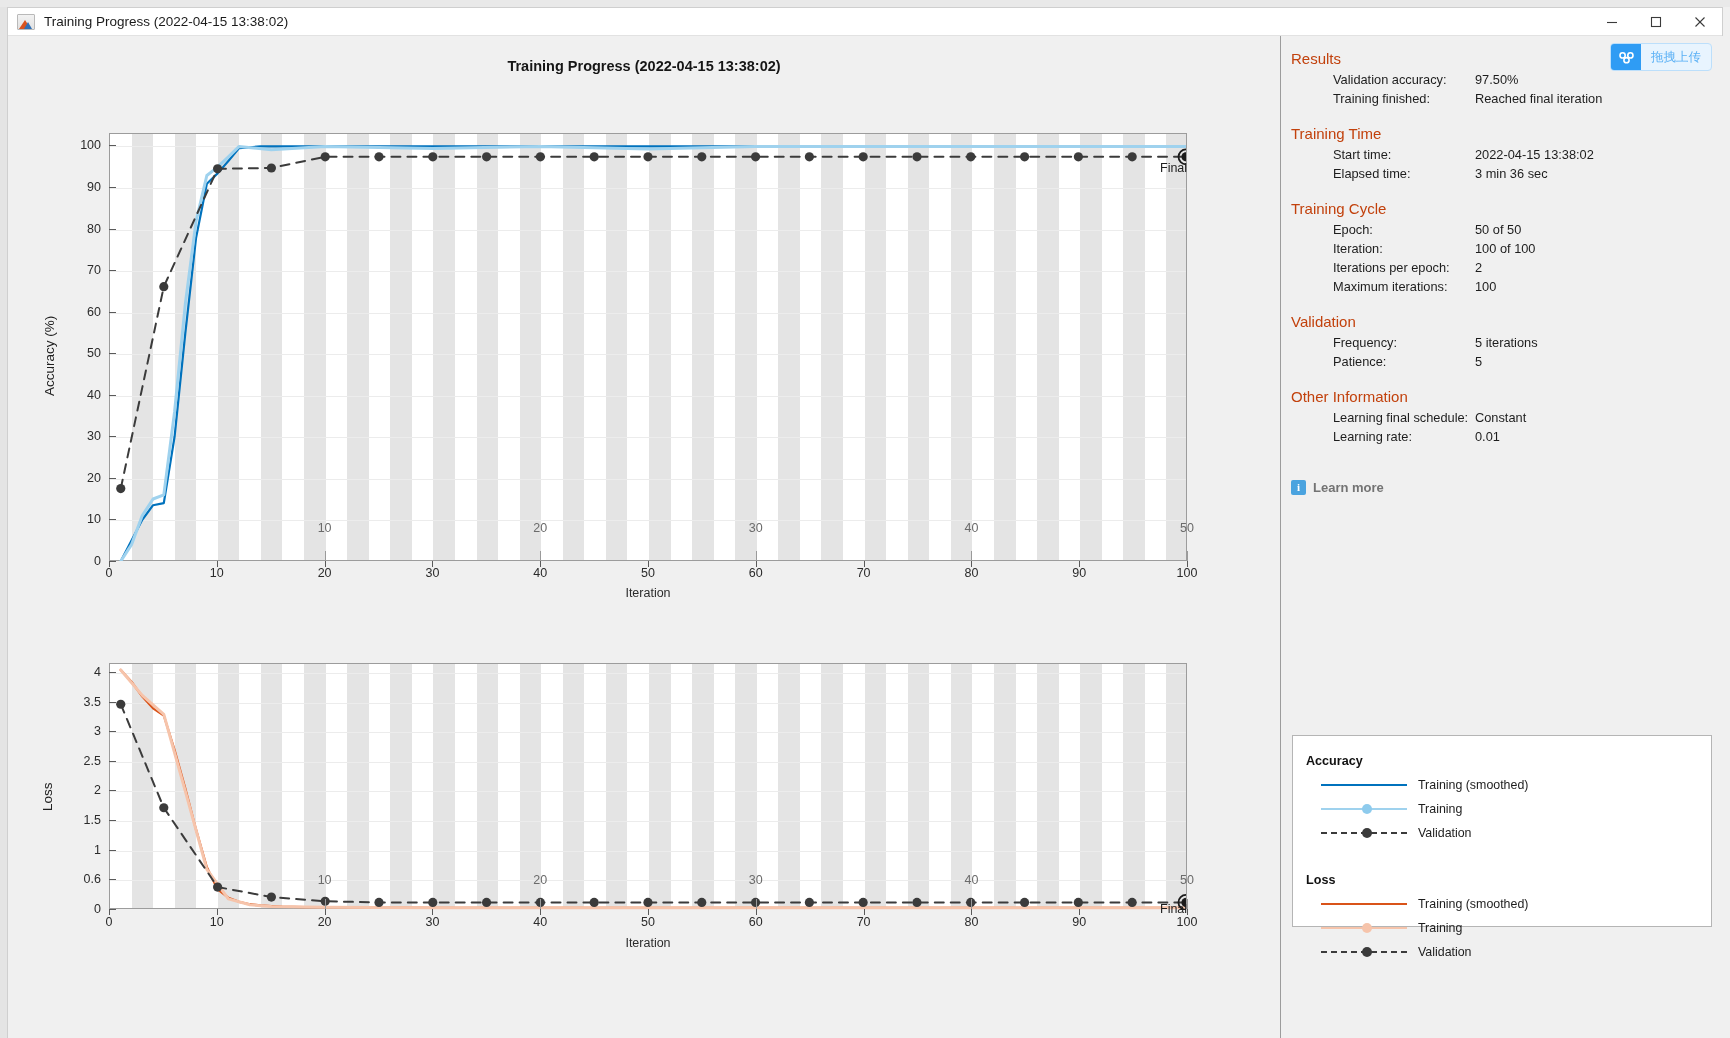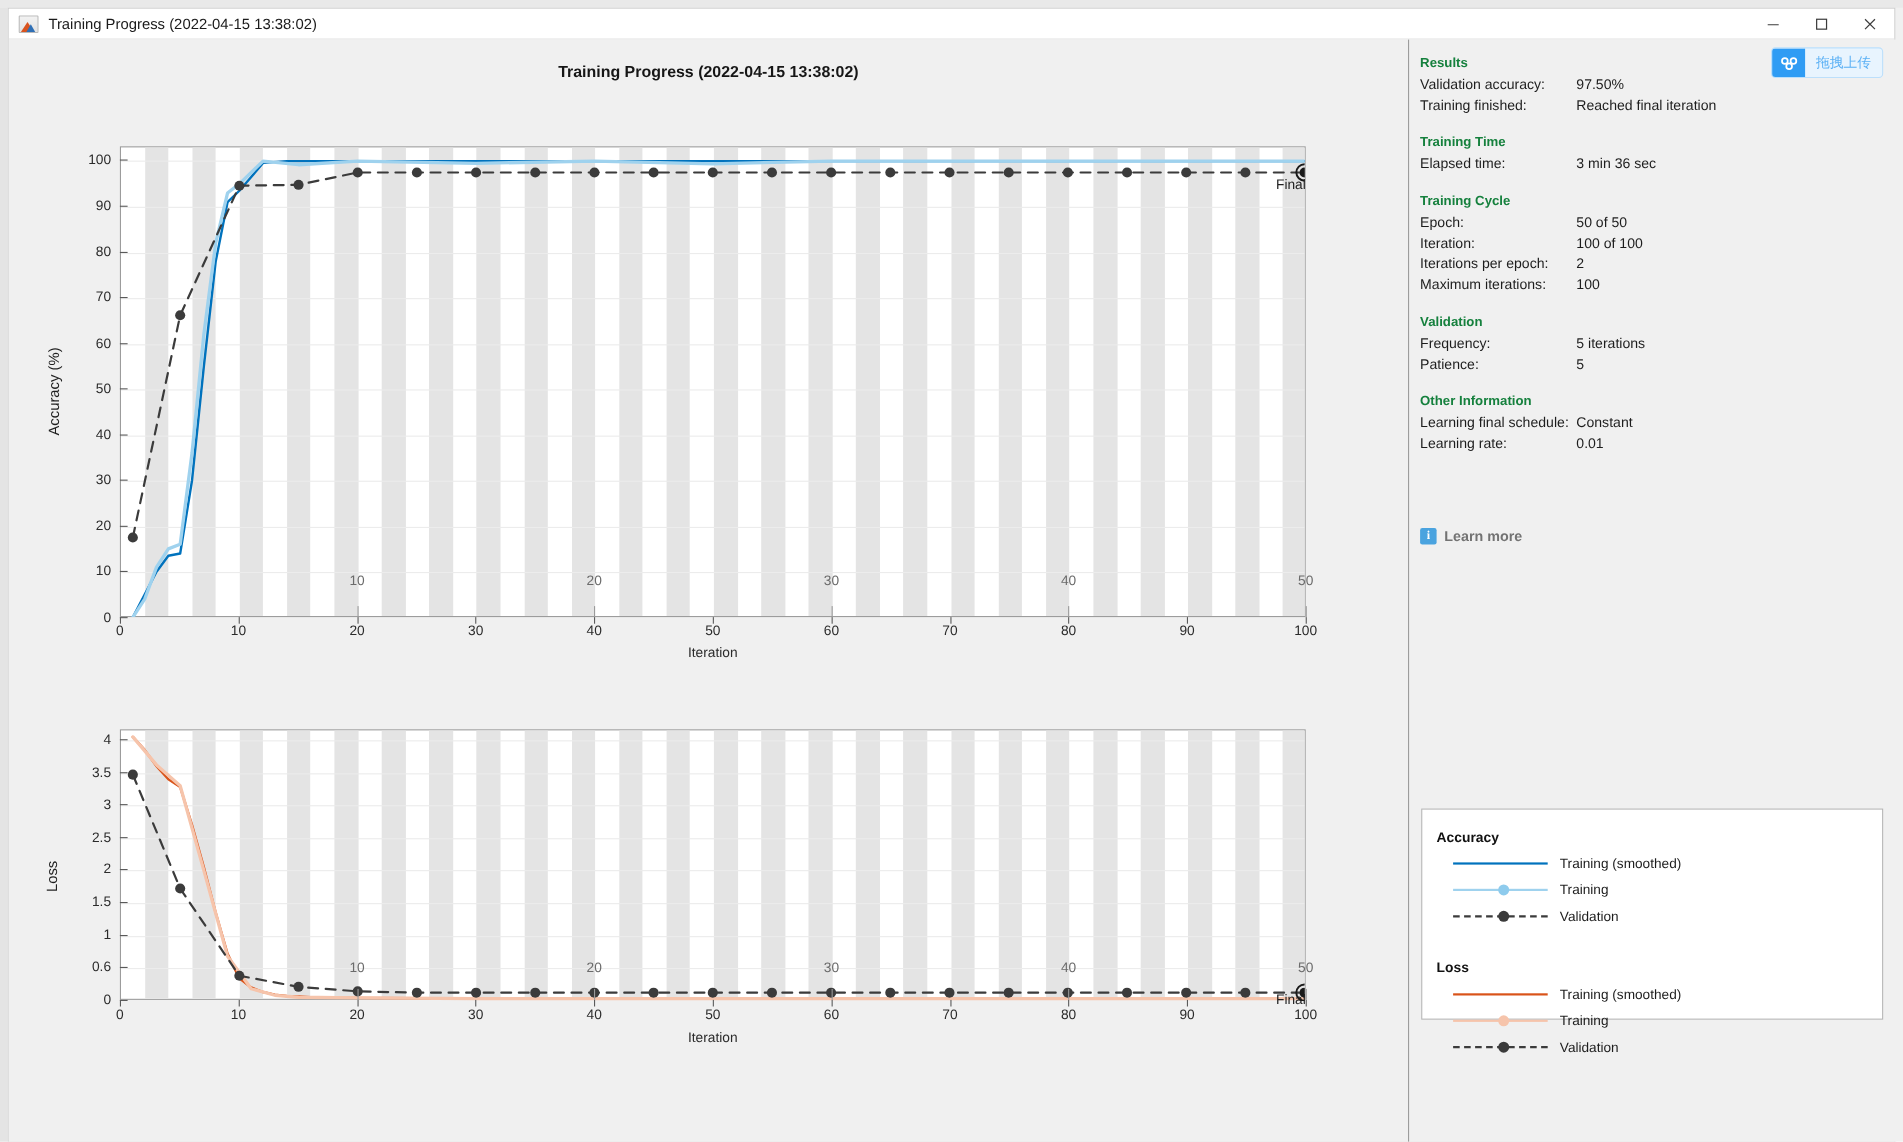--- a/index.html
+++ b/index.html
@@ -95,24 +95,24 @@
   }
   .final-label{position:absolute;font-size:12.5px;color:#1f1f1f;white-space:nowrap;}
 
   
   .infopane{
     position:absolute;left:1272px;top:0;width:444px;height:1002px;
     background:#f0f0f0;border-left:1px solid #9c9c9c;box-sizing:border-box;
   }
   .info-inner{position:absolute;left:10px;top:14px;width:424px;}
   .sec-head{
-    font-size:12px;font-weight:bold;color:#15803d;margin:0 0 3px 0;
+    font-size:15px;font-weight:normal;color:#c2410c;margin:0 0 3px 0;
   }
   .sec-head.gap{margin-top:17px;}
-  .inforow{display:flex;font-size:12.8px;color:#1d1d1d;line-height:19px;}
+  .inforow{display:flex;font-size:12.8px;color:#1d1d1d;line-height:19px;margin-left:42px;}
   .inforow .k{width:142px;flex:none;}
   .inforow .v{flex:1;}
   .learnmore{
     position:absolute;left:10px;top:444px;display:flex;align-items:center;gap:7px;
   }
   .learnmore .ico{
     width:15px;height:15px;background:#4aa3df;color:#fff;border-radius:2px;
     font-size:11px;font-weight:bold;font-family:"Liberation Serif",serif;
     display:flex;align-items:center;justify-content:center;line-height:1;
   }
@@ -482,20 +482,24 @@
             <div class="inforow">
               <div class="k">Validation accuracy:</div>
               <div class="v">97.50%</div>
             </div>
             <div class="inforow">
               <div class="k">Training finished:</div>
               <div class="v">Reached final iteration</div>
             </div>
             <div class="sec-head gap">Training Time</div>
             <div class="inforow">
+              <div class="k">Start time:</div>
+              <div class="v">2022-04-15 13:38:02</div>
+            </div>
+            <div class="inforow">
               <div class="k">Elapsed time:</div>
               <div class="v">3 min 36 sec</div>
             </div>
             <div class="sec-head gap">Training Cycle</div>
             <div class="inforow">
               <div class="k">Epoch:</div>
               <div class="v">50 of 50</div>
             </div>
             <div class="inforow">
               <div class="k">Iteration:</div>

